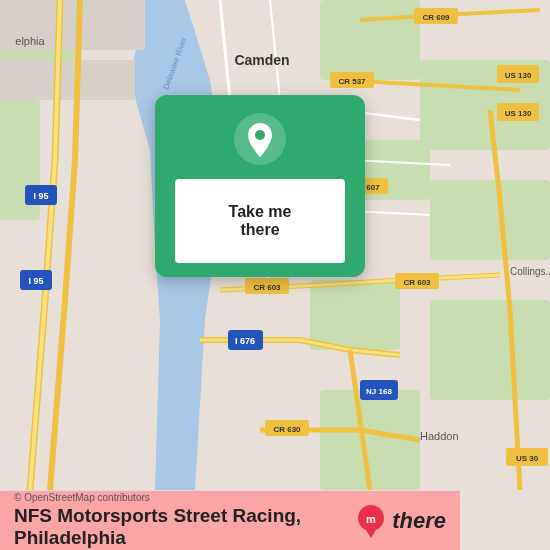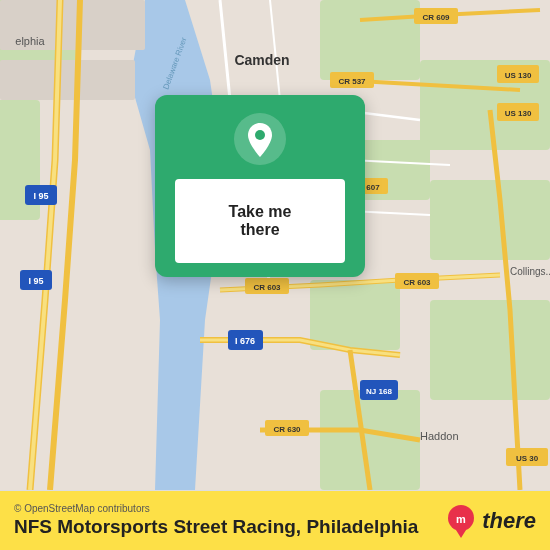--- a/index.html
+++ b/index.html
@@ -51,23 +51,23 @@
       padding: 24px 32px;
       font-size: 16px;
       font-weight: 600;
       cursor: pointer;
       width: 100%;
       text-align: center;
     }
 
     
     .bottom-bar {
-      width: 550px;
+      width: 460px;
       height: 60px;
-      background: #fde047;
+      background: #fca5a5;
       display: flex;
       align-items: center;
       justify-content: space-between;
       padding: 0 14px;
       border-top: 1px solid #ddd;
       position: absolute;
       bottom: 0;
       left: 0;
     }
 

